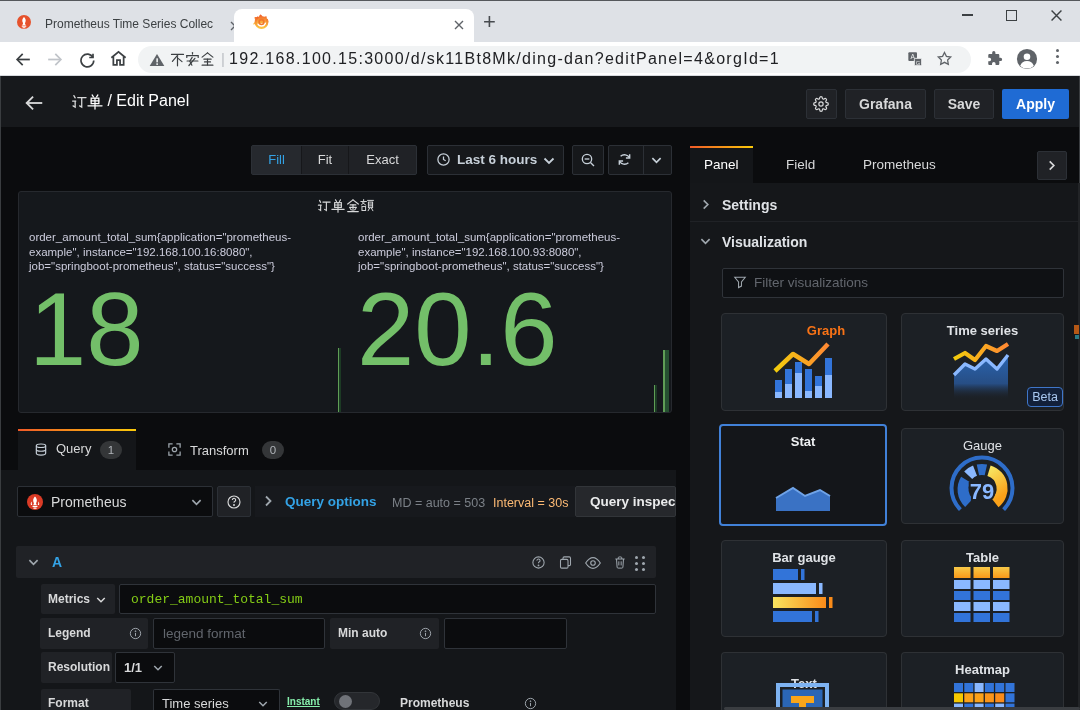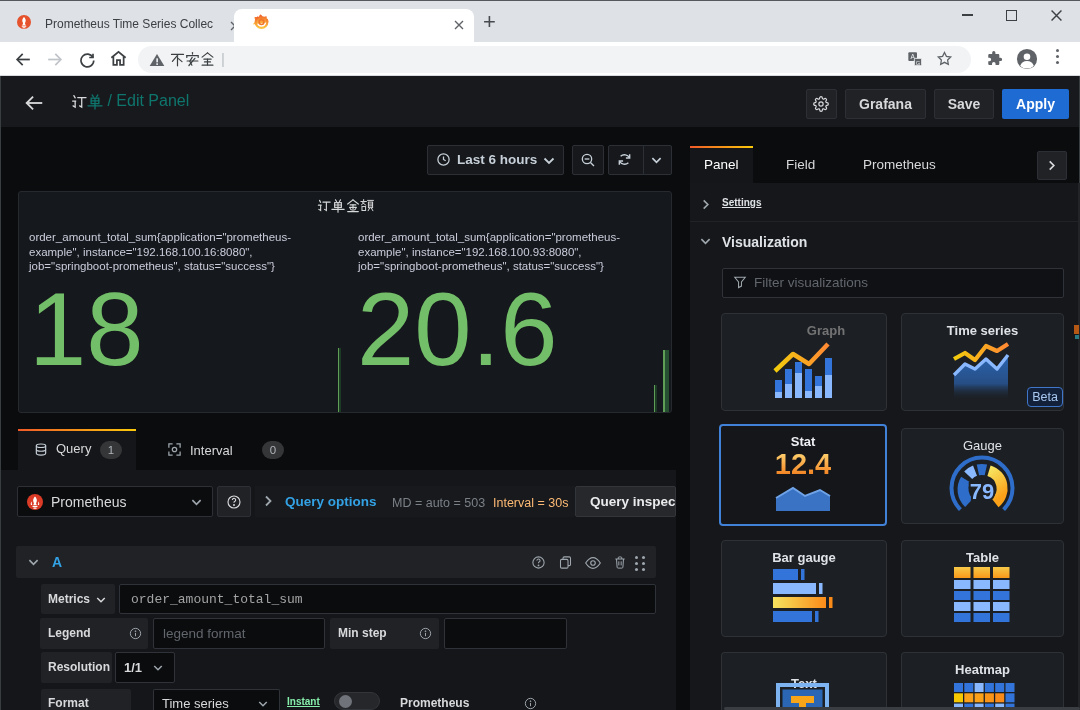--- a/index.html
+++ b/index.html
@@ -165,20 +165,21 @@
 <div class="abs" style="left:170px;top:52px;color:#3c4043;font-size:13px;">
  <span class="cjk" style="color:#3c4043"><svg width="15" height="15">
           <use href="#g-bu"></use>
         </svg></span><span class="cjk"><svg width="15" height="15">
           <use href="#g-an"></use>
         </svg></span><span class="cjk"><svg width="15" height="15">
           <use href="#g-quan"></use>
         </svg></span>
 </div>
 <div class="abs" style="left:221px;top:50px;color:#bcc0c4;font-size:15px;">|</div>
+<div class="abs" style="left:229px;top:50px;color:#202124;font-size:16px;letter-spacing:1.3px;">192.168.100.15:3000/d/sk11Bt8Mk/ding-dan?editPanel=4&amp;orgId=1</div>
 
 <svg class="abs" style="left:907px;top:51px" width="16" height="16" viewBox="0 0 24 24" fill="#5f6368">
       <rect x="2" y="2" width="13" height="13" rx="1.5"></rect>
       <text x="8.5" y="12" font-size="10" fill="#f1f3f4" text-anchor="middle" font-family="Liberation Sans">A</text>
       <path d="M13 11 h9 v9 a2 2 0 0 1 -2 2 h-9 v-9 a2 2 0 0 1 2-2z" fill="#5f6368" stroke="#f1f3f4" stroke-width="1.4"></path>
       <text x="16.6" y="20.3" font-size="8.5" fill="#f1f3f4" text-anchor="middle" font-family="Liberation Sans">G</text>
     </svg>
 <svg class="abs" style="left:936px;top:50px" width="17" height="17" viewBox="0 0 24 24" fill="none" stroke="#5f6368" stroke-width="1.8">
       <path d="M12 3.5 L14.7 9 L20.8 9.9 L16.4 14.2 L17.4 20.3 L12 17.4 L6.6 20.3 L7.6 14.2 L3.2 9.9 L9.3 9 Z"></path>
     </svg>
@@ -194,40 +195,45 @@
     </svg>
 
 <div class="abs" style="left:1056px;top:49px;width:3px;height:3px;background:#5f6368;border-radius:50%;box-shadow:0 6px 0 #5f6368,0 12px 0 #5f6368;"></div>
 <div class="abs" style="left:0;top:75px;width:1080px;height:1px;background:#d7dade;"></div>
 
 <div class="abs" style="left:0;top:76px;width:1080px;height:52px;background:#17191c;border-bottom:1px solid #0b0c0e;"></div>
 <svg class="abs" style="left:23px;top:92px" width="22" height="22" viewBox="0 0 24 24" fill="none" stroke="#d8d9da" stroke-width="2">
       <path d="M21 12 H4"></path>
       <path d="M11 5 L4 12 L11 19"></path>
     </svg>
-<div class="abs" style="left:71px;top:94px;color:#0f766e;font-size:16px;font-weight:500;">
+<div class="abs" style="left:71px;top:94px;color:#ffffff;font-size:16px;font-weight:500;">
  <span class="cjk" style="color:#d8d9da"><svg width="16" height="16">
           <use href="#g-ding"></use>
         </svg></span><span class="cjk"><svg width="16" height="16">
           <use href="#g-dan"></use>
         </svg></span>
  <span style="position:relative;top:-2px;"> / Edit Panel</span>
 </div>
 
 <div class="abs" style="left:806px;top:89px;width:31px;height:30px;background:#202226;border:1px solid #2c3036;border-radius:2px;"></div>
 <svg class="abs" style="left:813px;top:96px" width="16" height="16" viewBox="0 0 24 24" fill="none" stroke="#d8d9da" stroke-width="1.8">
       <circle cx="12" cy="12" r="3.2"></circle>
       <path d="M19.4 15a1.65 1.65 0 0 0 .33 1.82l.06.06a2 2 0 1 1-2.83 2.83l-.06-.06a1.65 1.65 0 0 0-1.82-.33 1.65 1.65 0 0 0-1 1.51V21a2 2 0 1 1-4 0v-.09A1.65 1.65 0 0 0 9 19.4a1.65 1.65 0 0 0-1.82.33l-.06.06a2 2 0 1 1-2.83-2.83l.06-.06a1.65 1.65 0 0 0 .33-1.82 1.65 1.65 0 0 0-1.51-1H3a2 2 0 1 1 0-4h.09A1.65 1.65 0 0 0 4.6 9a1.65 1.65 0 0 0-.33-1.82l-.06-.06a2 2 0 1 1 2.83-2.83l.06.06a1.65 1.65 0 0 0 1.82.33H9a1.65 1.65 0 0 0 1-1.51V3a2 2 0 1 1 4 0v.09a1.65 1.65 0 0 0 1 1.51 1.65 1.65 0 0 0 1.82-.33l.06-.06a2 2 0 1 1 2.83 2.83l-.06.06a1.65 1.65 0 0 0-.33 1.82V9a1.65 1.65 0 0 0 1.51 1H21a2 2 0 1 1 0 4h-.09a1.65 1.65 0 0 0-1.51 1z"></path>
     </svg>
 <div class="abs" style="left:845px;top:89px;width:81px;height:30px;background:#202226;border:1px solid #2c3036;border-radius:2px;color:#d8d9da;font-size:14px;font-weight:700;text-align:center;line-height:28px;">Grafana</div>
 <div class="abs" style="left:934px;top:89px;width:60px;height:30px;background:#202226;border:1px solid #2c3036;border-radius:2px;color:#d8d9da;font-size:14px;font-weight:700;text-align:center;line-height:28px;">Save</div>
 <div class="abs" style="left:1002px;top:89px;width:67px;height:30px;background:#1f6bd4;border-radius:2px;color:#fff;font-size:14px;font-weight:700;text-align:center;line-height:30px;">Apply</div>
 
 <div class="abs" style="left:0;top:129px;width:676px;height:581px;background:#0b0c0e;"></div>
 
+<div class="abs" style="left:251px;top:145px;width:166px;height:30px;background:#202226;border:1px solid #2c3036;border-radius:2px;display:flex;">
+ <div style="flex:0 0 50px;background:#26292e;color:#33a2e5;font-size:13px;text-align:center;line-height:28px;border-right:1px solid #16171a;">Fill</div>
+ <div style="flex:0 0 47px;color:#d8d9da;font-size:13px;text-align:center;line-height:28px;border-right:1px solid #16171a;">Fit</div>
+ <div style="flex:1;color:#d8d9da;font-size:13px;text-align:center;line-height:28px;">Exact</div>
+</div>
 
 <div class="abs" style="left:427px;top:145px;width:137px;height:30px;background:#16181b;border:1px solid #2c3036;border-radius:2px;"></div>
 <svg class="abs" style="left:436px;top:152px" width="15" height="15" viewBox="0 0 24 24" fill="none" stroke="#c7d0d9" stroke-width="2">
       <circle cx="12" cy="12" r="9"></circle>
       <path d="M12 7 V12 L15.5 14"></path>
     </svg>
 <div class="abs" style="left:457px;top:152px;color:#c7d0d9;font-size:13.5px;font-weight:700;">Last 6 hours</div>
 <svg class="abs" style="left:543px;top:156px" width="12" height="10" viewBox="0 0 12 8" fill="none" stroke="#c7d0d9" stroke-width="1.8">
       <path d="M1.5 1.5 L6 6 L10.5 1.5"></path>
     </svg>
@@ -281,21 +287,21 @@
     </svg>
 <div class="abs" style="left:56px;top:441px;color:#d8d9da;font-size:13px;font-weight:500;">Query</div>
 <div class="abs" style="left:100px;top:441px;width:22px;height:18px;background:#343638;border-radius:9px;color:#b0b4b9;font-size:11.5px;text-align:center;line-height:18px;">1</div>
 <svg class="abs" style="left:167px;top:442px" width="15" height="15" viewBox="0 0 24 24" fill="none" stroke="#9fa7ae" stroke-width="2">
       <path d="M3 9 V3 H9"></path>
       <path d="M15 3 H21 V9"></path>
       <path d="M21 15 V21 H15"></path>
       <path d="M9 21 H3 V15"></path>
       <circle cx="12" cy="12" r="3.5"></circle>
     </svg>
-<div class="abs" style="left:190px;top:443px;color:#d8d9da;font-size:13px;font-weight:500;">Interval</div>
+<div class="abs" style="left:190px;top:443px;color:#d8d9da;font-size:13px;font-weight:500;">Transform</div>
 <div class="abs" style="left:262px;top:441px;width:22px;height:18px;background:#343638;border-radius:9px;color:#b0b4b9;font-size:11.5px;text-align:center;line-height:18px;">0</div>
 
 <div class="abs" style="left:0;top:470px;width:676px;height:240px;background:#141619;"></div>
 
 <div class="abs" style="left:17px;top:486px;width:196px;height:31px;background:#0b0c0e;border:1px solid #2c3036;border-radius:2px;"></div>
 <svg class="abs" style="left:27px;top:494px" width="16" height="16" viewBox="0 0 16 16">
       <circle cx="8" cy="8" r="8" fill="#da3b26"></circle>
       <path d="M8 2.6 C9.4 4.1 10 5.5 9.8 7 C9.7 8 9.1 8.7 9.1 9.6 C9.1 10.2 9.4 10.7 9.9 11 L6.1 11 C6.6 10.7 6.9 10.2 6.9 9.6 C6.9 8.7 6.3 8 6.2 7 C6 5.5 6.6 4.1 8 2.6 Z" fill="#fff"></path>
       <path d="M5 7.4 C4.5 8.6 4.7 9.9 5.3 11 L4.1 11 C3.5 9.8 3.6 8.4 5 7.4 Z" fill="#fff"></path>
       <path d="M11 7.4 C11.5 8.6 11.3 9.9 10.7 11 L11.9 11 C12.5 9.8 12.4 8.4 11 7.4 Z" fill="#fff"></path>
@@ -349,33 +355,33 @@
       <path d="M14 10 V17"></path>
     </svg>
 <div class="abs" style="left:635px;top:556px;width:3px;height:3px;background:#9fa7ae;border-radius:50%;box-shadow:7px 0 0 #9fa7ae,0 6px 0 #9fa7ae,7px 6px 0 #9fa7ae,0 12px 0 #9fa7ae,7px 12px 0 #9fa7ae;"></div>
 
 <div class="abs" style="left:41px;top:584px;width:74px;height:30px;background:#202226;border-radius:2px;"></div>
 <div class="abs" style="left:48px;top:592px;color:#d8d9da;font-size:12px;font-weight:700;">Metrics</div>
 <svg class="abs" style="left:96px;top:596px" width="10" height="8" viewBox="0 0 12 8" fill="none" stroke="#d8d9da" stroke-width="1.8">
       <path d="M1.5 1.5 L6 6 L10.5 1.5"></path>
     </svg>
 <div class="abs" style="left:119px;top:584px;width:537px;height:30px;background:#0b0c0e;border:1px solid #2f3339;border-radius:2px;"></div>
-<div class="abs" style="left:131px;top:592px;color:#a3a3a3;font-size:13px;font-family:'Liberation Mono',monospace;">order_amount_total_sum</div>
+<div class="abs" style="left:131px;top:592px;color:#84cc16;font-size:13px;font-family:'Liberation Mono',monospace;">order_amount_total_sum</div>
 
 <div class="abs" style="left:40px;top:618px;width:108px;height:31px;background:#202226;border-radius:2px;"></div>
 <div class="abs" style="left:48px;top:626px;color:#d8d9da;font-size:12px;font-weight:700;">Legend</div>
 <svg class="abs" style="left:129px;top:627px" width="13" height="13" viewBox="0 0 24 24" fill="none" stroke="#9fa7ae" stroke-width="1.8">
       <circle cx="12" cy="12" r="9.5"></circle>
       <path d="M12 11 V17"></path>
       <circle cx="12" cy="7.8" r="0.8" fill="#9fa7ae"></circle>
     </svg>
 <div class="abs" style="left:153px;top:618px;width:172px;height:31px;background:#0b0c0e;border:1px solid #2f3339;border-radius:2px;"></div>
 <div class="abs" style="left:163px;top:626px;color:#62666d;font-size:13.5px;">legend format</div>
 <div class="abs" style="left:330px;top:618px;width:109px;height:31px;background:#202226;border-radius:2px;"></div>
-<div class="abs" style="left:338px;top:626px;color:#d8d9da;font-size:12px;font-weight:700;">Min step</div>
+<div class="abs" style="left:338px;top:626px;color:#d8d9da;font-size:12px;font-weight:700;">Min auto</div>
 <svg class="abs" style="left:419px;top:627px" width="13" height="13" viewBox="0 0 24 24" fill="none" stroke="#9fa7ae" stroke-width="1.8">
       <circle cx="12" cy="12" r="9.5"></circle>
       <path d="M12 11 V17"></path>
       <circle cx="12" cy="7.8" r="0.8" fill="#9fa7ae"></circle>
     </svg>
 <div class="abs" style="left:444px;top:618px;width:123px;height:31px;background:#0b0c0e;border:1px solid #2f3339;border-radius:2px;"></div>
 
 <div class="abs" style="left:41px;top:652px;width:71px;height:31px;background:#202226;border-radius:2px;"></div>
 <div class="abs" style="left:48px;top:660px;color:#d8d9da;font-size:12px;font-weight:700;">Resolution</div>
 <div class="abs" style="left:115px;top:652px;width:60px;height:31px;background:#0b0c0e;border:1px solid #2f3339;border-radius:2px;"></div>
@@ -410,34 +416,34 @@
 <div class="abs" style="left:786px;top:157px;color:#d8d9da;font-size:13.5px;">Field</div>
 <div class="abs" style="left:863px;top:157px;color:#d8d9da;font-size:13.5px;">Prometheus</div>
 <div class="abs" style="left:1037px;top:151px;width:30px;height:29px;background:#202226;border:1px solid #2c3036;border-radius:2px;"></div>
 <svg class="abs" style="left:1048px;top:160px" width="8" height="11" viewBox="0 0 8 12" fill="none" stroke="#d8d9da" stroke-width="1.8">
       <path d="M1.5 1.5 L6 6 L1.5 10.5"></path>
     </svg>
 
 <svg class="abs" style="left:702px;top:199px" width="8" height="11" viewBox="0 0 8 12" fill="none" stroke="#9fa7ae" stroke-width="1.8">
       <path d="M1.5 1.5 L6 6 L1.5 10.5"></path>
     </svg>
-<div class="abs" style="left:722px;top:197px;color:#dfe2e6;font-size:10px;font-weight:700;text-decoration:underline;">Settings</div>
+<div class="abs" style="left:722px;top:197px;color:#dfe2e6;font-size:14px;font-weight:700;">Settings</div>
 <div class="abs" style="left:690px;top:221px;width:390px;height:1px;background:#202226;"></div>
 <svg class="abs" style="left:700px;top:237px" width="11" height="9" viewBox="0 0 12 8" fill="none" stroke="#9fa7ae" stroke-width="1.8">
       <path d="M1.5 1.5 L6 6 L10.5 1.5"></path>
     </svg>
 <div class="abs" style="left:722px;top:234px;color:#dfe2e6;font-size:14px;font-weight:700;">Visualization</div>
 <div class="abs" style="left:722px;top:268px;width:342px;height:30px;background:#0f1114;border:1px solid #2f3339;border-radius:2px;"></div>
 <svg class="abs" style="left:733px;top:275px" width="14" height="14" viewBox="0 0 24 24" fill="none" stroke="#9fa7ae" stroke-width="1.8">
       <path d="M3 4 H21 L14.5 12 V19 L9.5 21.5 V12 Z"></path>
     </svg>
 <div class="abs" style="left:754px;top:275px;color:#62666d;font-size:13.5px;">Filter visualizations</div>
 
 <div class="abs" style="left:721px;top:313px;width:166px;height:98px;background:#1c2025;border:1px solid #2e3135;border-radius:4px;"></div>
-<div class="abs" style="left:721px;top:323px;width:166px;text-align:center;color:#737373;font-size:13px;font-weight:700;padding-left:44px;">Graph</div>
+<div class="abs" style="left:721px;top:323px;width:166px;text-align:center;color:#f97316;font-size:13px;font-weight:700;padding-left:44px;">Graph</div>
 <svg class="abs" style="left:772px;top:341px" width="62" height="60" viewBox="0 0 62 60">
  <defs>
         <linearGradient id="oline" x1="0" y1="0" x2="1" y2="0">
           <stop offset="0" stop-color="#f2cc0c"></stop>
           <stop offset="1" stop-color="#ff8833"></stop>
         </linearGradient>
       </defs>
  <g>
   <rect x="3" y="39" width="7" height="12" fill="#3274d9"></rect>
         <rect x="3" y="51" width="7" height="6" fill="#8ab8ff"></rect>
@@ -470,21 +476,20 @@
         </linearGradient>
  </defs>
  <path d="M2 36 L13 25 L23 30 L34 20 L45 30 L56 16 V60 H2 Z" fill="url(#tsfill)"></path>
  <path d="M2 36 L13 25 L23 30 L34 20 L45 30 L56 16" fill="none" stroke="#8ab8ff" stroke-width="3.4" stroke-linejoin="round"></path>
  <path d="M2 20 L13 14 L23 21 L34 7 L45 12 L56 5" fill="none" stroke="url(#oline2)" stroke-width="4.2" stroke-linejoin="round"></path>
 </svg>
 <div class="abs" style="left:1027px;top:387px;width:36px;height:20px;background:#12203a;border:1.5px solid #3f76c9;border-radius:4px;color:#a8c7f0;font-size:12.5px;text-align:center;line-height:18px;">Beta</div>
 
 <div class="abs" style="left:719px;top:424px;width:168px;height:102px;background:#14161a;border:2px solid #4181d8;border-radius:4px;"></div>
 <div class="abs" style="left:719px;top:434px;width:168px;text-align:center;color:#eef0f2;font-size:13px;font-weight:700;">Stat</div>
-<div class="abs" style="left:719px;top:448px;width:168px;text-align:center;font-size:29px;font-weight:700;background:linear-gradient(180deg,#ffd875 10%,#f07818 90%);-webkit-background-clip:text;background-clip:text;color:transparent;">12.4</div>
 <svg class="abs" style="left:775px;top:486px" width="56" height="26" viewBox="0 0 56 26">
  <path d="M1 12 L18 2 L30 10 L45 4 L55 10 V25 H1 Z" fill="#3a72c4"></path>
  <path d="M1 12 L18 2 L30 10 L45 4 L55 10" fill="none" stroke="#6fa3e8" stroke-width="2"></path>
 </svg>
 
 <div class="abs" style="left:901px;top:428px;width:163px;height:96px;background:#1c2025;border:1px solid #2e3135;border-radius:4px;"></div>
 <div class="abs" style="left:901px;top:438px;width:163px;text-align:center;color:#dfe2e6;font-size:13px;font-weight:400;">Gauge</div>
 <svg class="abs" style="left:944px;top:453px" width="76" height="62" viewBox="0 0 76 62">
  <defs>
         <linearGradient id="ggrad" x1="0" y1="0" x2="0.3" y2="1">

